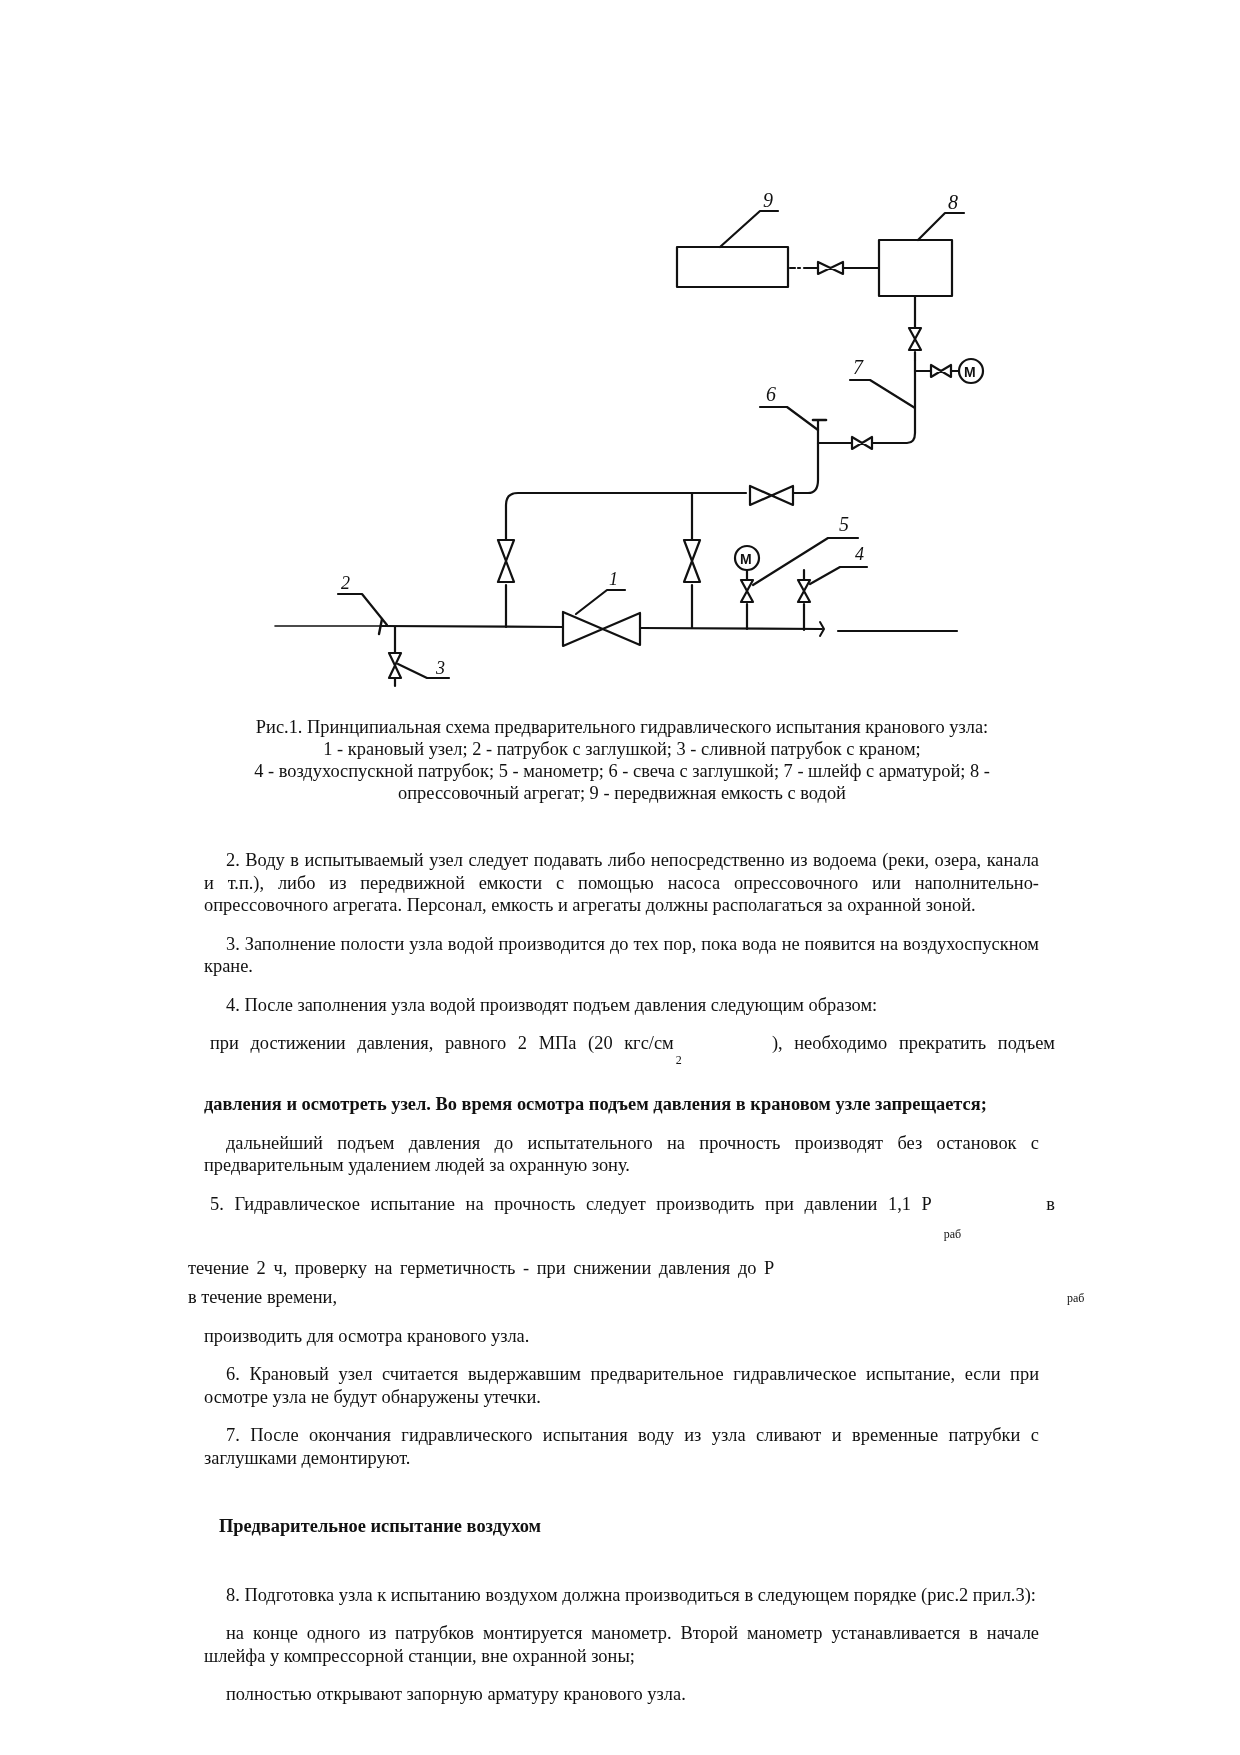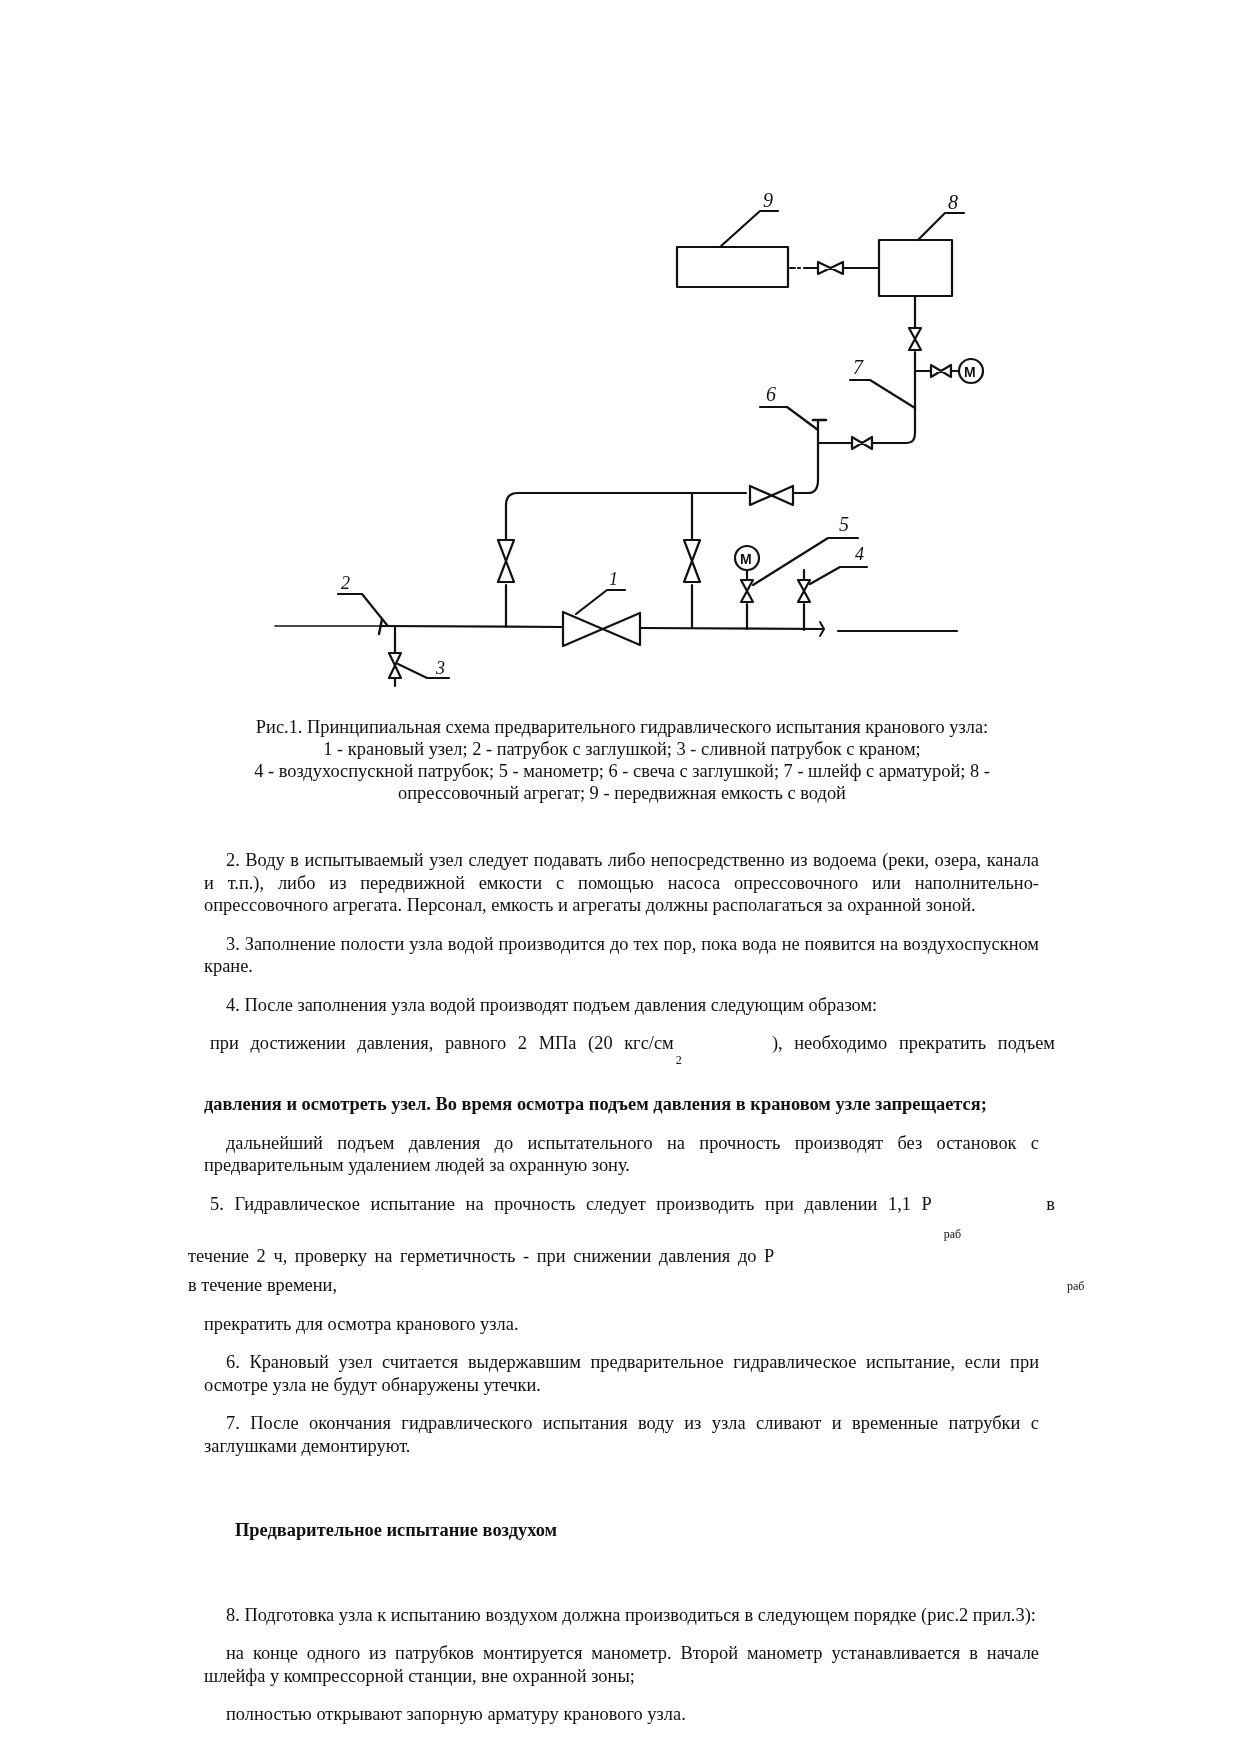--- a/index.html
+++ b/index.html
@@ -6,23 +6,23 @@
   body { width: 1240px; height: 1755px; position: relative; overflow: hidden;
          font-family: "Liberation Serif", serif; color: #111; }
   .figure { position: absolute; left: 0; top: 0; width: 1240px; height: 700px; }
   .figure svg { position: absolute; left: 0; top: 0; }
   .caption { position: absolute; left: 188px; width: 868px; top: 716px;
              text-align: center; font-size: 18.4px; line-height: 22px; }
   .caption div { white-space: nowrap; }
   .body-text { position: absolute; left: 188px; width: 867px; top: 833px;
                font-size: 18.4px; line-height: 22.5px; }
   .p { text-align: justify; text-indent: 22px; margin: 16px; }
-  .sub-line { position: relative; }
+  .sub-line { position: relative; margin-top: 12px; }
   .sub { position: absolute; font-size: 12px; }
-  .heading { font-weight: bold; margin: 16px; padding-left: 31px; font-size: 18.4px; }
+  .heading { font-weight: bold; margin: 0; padding-left: 31px; font-size: 18.4px; }
   .spacer-big { height: 30px; }
 </style>
 </head>
 <body>
 
 <div class="figure">
   <svg width="1240" height="700" viewBox="0 0 1240 700" fill="none" stroke="#111" stroke-width="2.2" stroke-linecap="round" stroke-linejoin="round">
 
     <line x1="275" y1="626" x2="381" y2="626" stroke-width="1.6"></line>
     <path d="M382 619 L379 634" stroke-width="2.4"></path>
@@ -136,21 +136,21 @@
     </span>
     <span>в</span>
   </div>
   <div class="sub-line" style="height:52px; display:flex; justify-content:space-between;flex-direction:column;">
     <span style="position:relative; word-spacing:3px;">
       <span>течение 2 ч, проверку на герметичность - при снижении давления до Р</span>
       <span class="sub" style="left:100%; top:30px; margin-left:12px;">раб</span>
     </span>
     <span>в течение времени,</span>
   </div>
-  <p class="p" style="text-indent:0;">прекратить для осмотра кранового узла.</p>
+  <p class="p" style="text-indent:0;">производить для осмотра кранового узла.</p>
 
   <p class="p">6. Крановый узел считается выдержавшим предварительное гидравлическое испытание, если при осмотре узла не будут обнаружены утечки.</p>
   <p class="p">7. После окончания гидравлического испытания воду из узла сливают и временные патрубки с заглушками демонтируют.</p>
 
   <div class="spacer-big"></div>
   <p class="heading">Предварительное испытание воздухом</p>
   <div class="spacer-big"></div>
 
   <p class="p">8. Подготовка узла к испытанию воздухом должна производиться в следующем порядке (рис.2 прил.3):</p>
   <p class="p">на конце одного из патрубков монтируется манометр. Второй манометр устанавливается в начале шлейфа у компрессорной станции, вне охранной зоны;</p>

